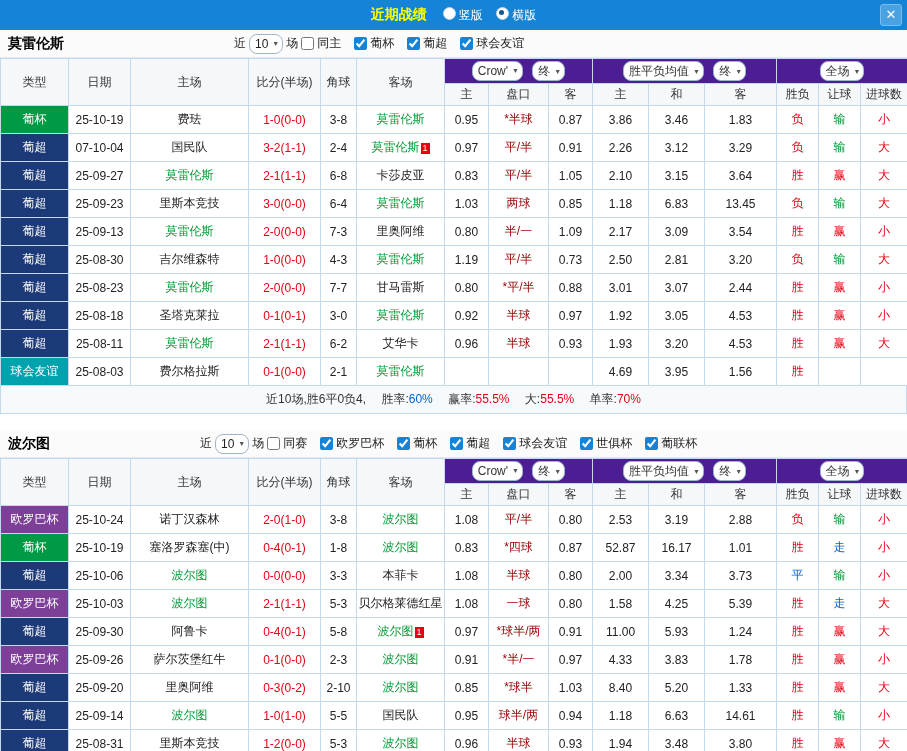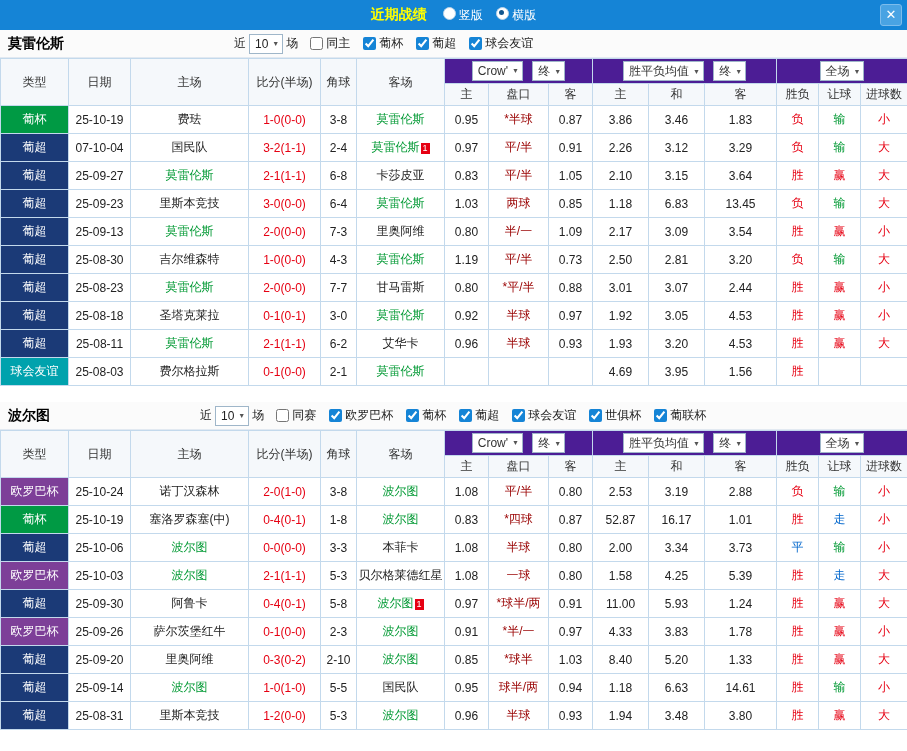--- a/index.html
+++ b/index.html
@@ -9,25 +9,25 @@
   .topbar{height:30px;background:#1584d6;position:relative;display:flex;align-items:center;justify-content:center}
   .tb-title{color:#ffff00;font-weight:bold;font-size:14px;margin-right:6px}
   .layout-opt{display:inline-flex;color:#fff;margin-left:10px;cursor:pointer}
   .radio{width:11px;height:11px;border-radius:50%;background:#fff;border:1px solid #bcd4e8;display:inline-block;margin-right:3px;position:relative}
   .radio.on::after{content:"";position:absolute;left:2px;top:2px;width:5px;height:5px;border-radius:50%;background:#11568f}
   .close-btn{position:absolute;right:5px;top:4px;width:22px;height:22px;background:#49a3e3;border:1px solid #7cbcec;border-radius:3px;color:#fff;font-size:13px;line-height:20px;text-align:center;cursor:pointer;padding:0}
   
   .team-bar{height:27px;display:flex;align-items:center;background:#fbfbfb;border-bottom:1px solid #e2e9f1;padding-left:8px}
   .team-name{font-weight:bold;font-size:14px;color:#000}
   .filters{display:flex;align-items:center;margin-left:170px}
-  .cb-list{display:inline-flex;margin-left:12px}
+  .cb-list{display:inline-flex;margin-left:3px}
   .cb{display:inline-flex;align-items:center;margin-right:13px;cursor:pointer}
   .cb input{width:13px;height:13px;margin:0 3px 0 0;accent-color:#1584d6}
   
-  .sel{display:inline-flex;align-items:center;border:1px solid #9fb6c9;background:#fff;border-radius:0;padding:0 3px 0 5px;height:18px;margin:0 3px;cursor:pointer;white-space:nowrap;font-size:12px}
+  .sel{display:inline-flex;align-items:center;border:1px solid #9fb6c9;background:#fff;border-radius:8px;padding:0 3px 0 5px;height:18px;margin:0 3px;cursor:pointer;white-space:nowrap;font-size:12px}
   .sel .arrow{font-size:7px;color:#555;margin-left:4px}
   
   table{border-collapse:collapse;table-layout:fixed;width:907px}
   th,td{border:1px solid #c3d9ec;text-align:center;padding:0;white-space:nowrap;overflow:hidden;font-size:12px}
   thead th{font-weight:normal;color:#333;background:#f5f8fb}
   tr.t1 th{height:24px}
   tr.t1 th.grp{background:#4c1d95;font-weight:normal}
   tr.t2 th{height:21px}
   tbody td{height:27px;color:#222}
   td.lg{color:#fff}
@@ -345,20 +345,34 @@
           <td>4.69</td>
           <td>3.95</td>
           <td>1.56</td>
           <td class="t-red">胜</td>
           <td></td>
           <td></td>
         </tr>
       </tbody>
   </table>
 
+  <div class="summary">
+    <span>近10场,胜6平0负4,</span>
+    <span>
+      
+    
+        <span class="stat"><span>胜率:</span><span class="t-blue">60%</span></span>
+      
+        <span class="stat"><span>赢率:</span><span class="t-red">55.5%</span></span>
+      
+        <span class="stat"><span>大:</span><span class="t-red">55.5%</span></span>
+      
+        <span class="stat"><span>单率:</span><span class="t-red">70%</span></span>
+      </span>
+  </div>
 </section>
 
 <div class="gap"></div>
 
 <section>
   <div class="team-bar">
     <span class="team-name">波尔图</span>
     <div class="filters" style="margin-left:150px">
       <span>近</span>
       <span class="sel">

